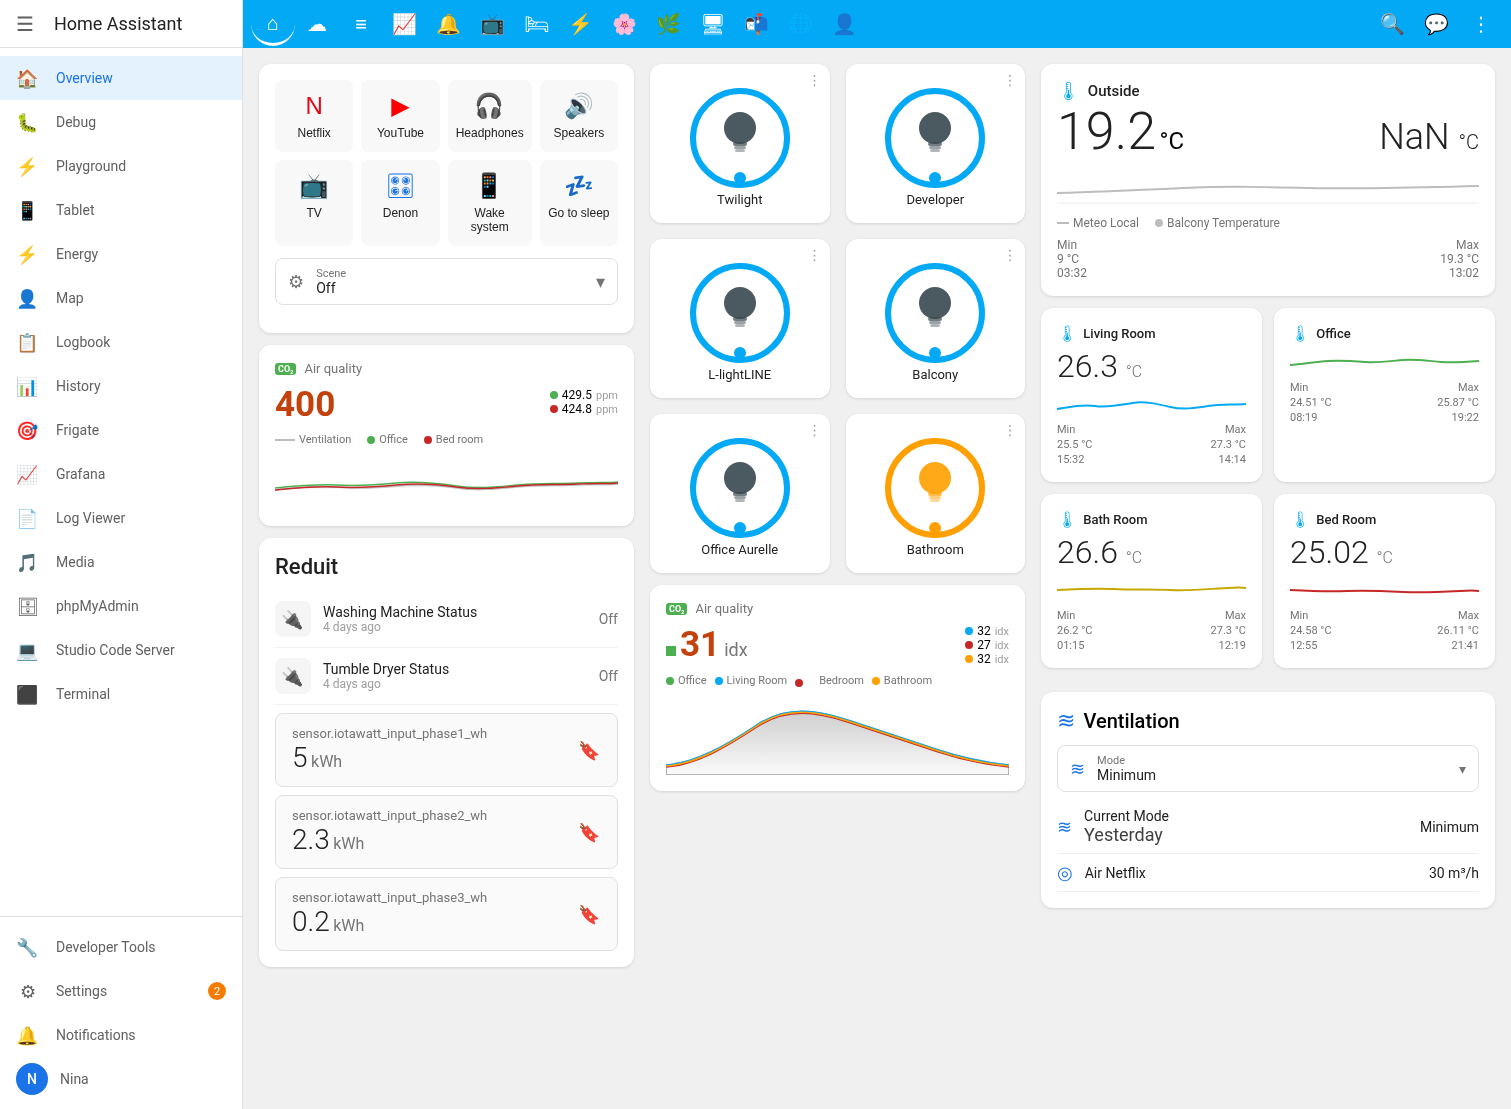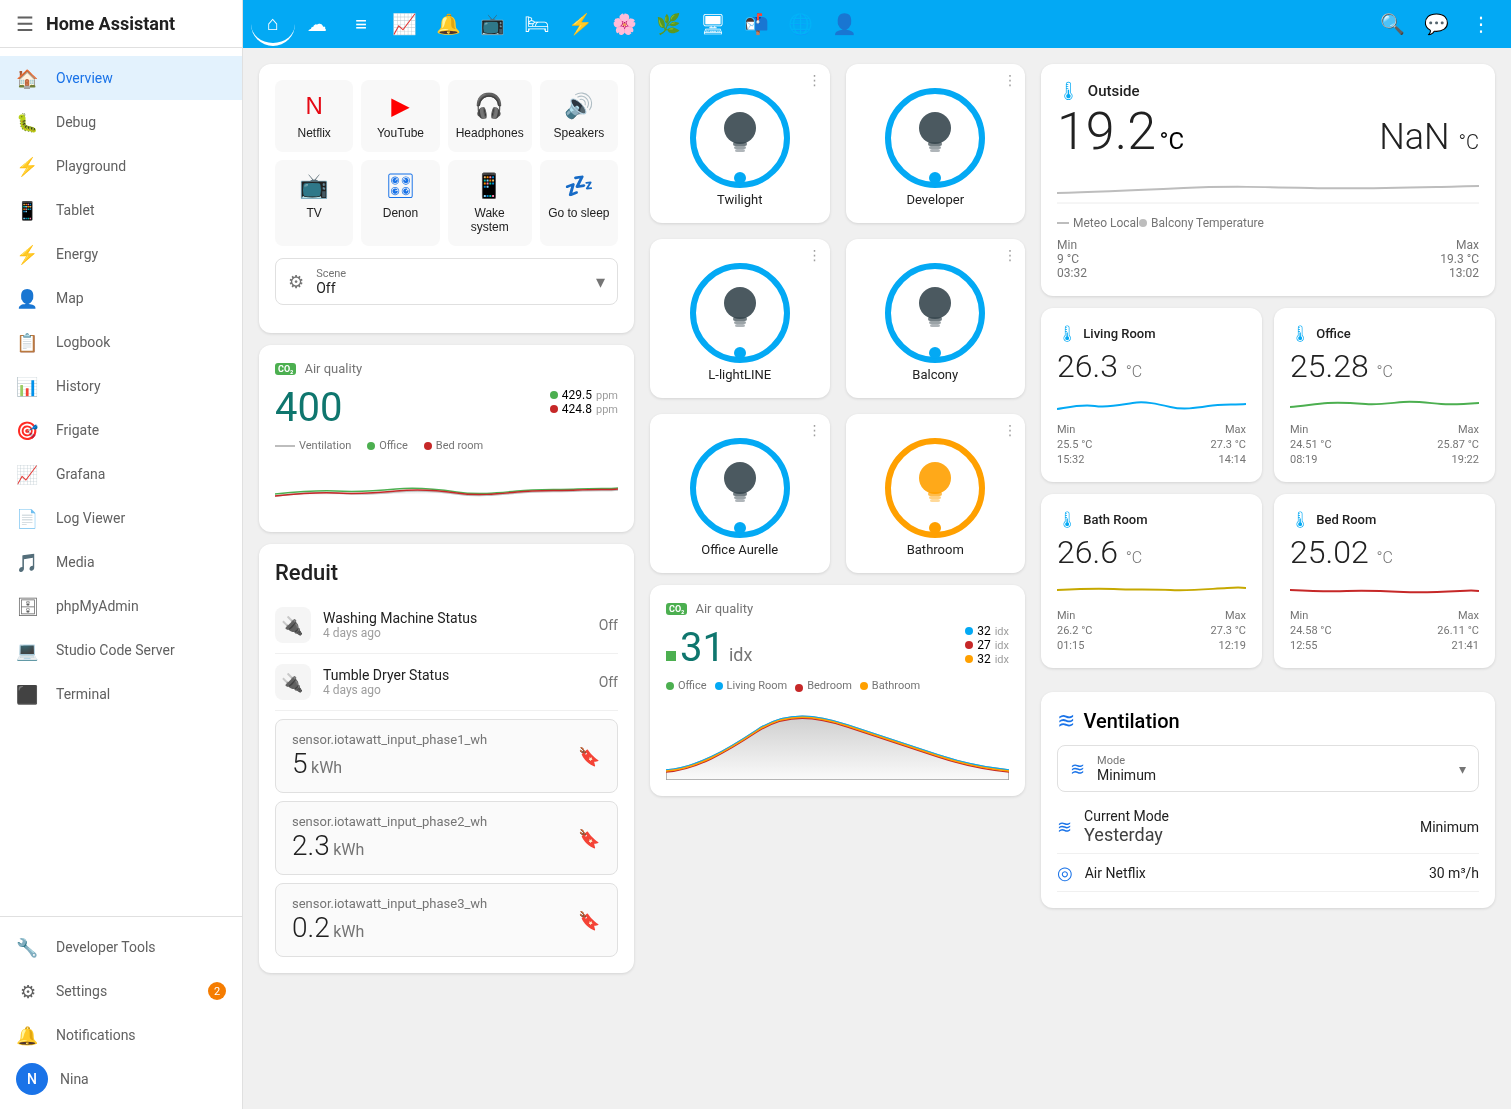--- a/index.html
+++ b/index.html
@@ -7,21 +7,21 @@
 
     
     .sidebar {
       position: fixed; left: 0; top: 0; width: 243px; height: 100%; background: #fff;
       display: flex; flex-direction: column; z-index: 100; border-right: 1px solid #e0e0e0;
     }
     .sidebar-header {
       display: flex; align-items: center; padding: 0 16px; height: 48px;
       border-bottom: 1px solid #e0e0e0; background: #fff;
     }
-    .sidebar-header-title { font-size: 18px; font-weight: 700; color: #212121; margin-left: 12px; }
+    .sidebar-header-title { font-size: 18px; font-weight: 400; color: #212121; margin-left: 20px; }
     .sidebar-menu-icon { color: #616161; cursor: pointer; font-size: 20px; }
     .sidebar-nav { flex: 1; overflow-y: auto; padding: 8px 0; }
     .sidebar-item {
       display: flex; align-items: center; padding: 8px 16px; cursor: pointer;
       color: #616161; font-size: 14px; border-radius: 0; height: 44px;
     }
     .sidebar-item.active { background: #e3f2fd; color: #1a73e8; }
     .sidebar-item .item-icon { width: 24px; height: 24px; margin-right: 16px; display: flex; align-items: center; justify-content: center; font-size: 18px; }
     .sidebar-item .item-label { font-size: 14px; }
     .sidebar-footer { padding: 8px 0; border-top: 1px solid #e0e0e0; }
@@ -64,21 +64,21 @@
     .media-btn .btn-label { font-size: 12px; color: #212121; }
 
     
     .scene-selector { display: flex; align-items: center; gap: 12px; border: 1px solid #e0e0e0; border-radius: 8px; padding: 8px 12px; margin-bottom: 12px; }
     .scene-icon { color: #757575; font-size: 18px; }
     .scene-content { flex: 1; }
     .scene-label { font-size: 11px; color: #757575; }
     .scene-value { font-size: 14px; color: #212121; }
     .scene-dropdown { color: #757575; font-size: 18px; }
     .aq-header { display: flex; align-items: center; gap: 8px; font-size: 13px; color: #757575; margin-bottom: 8px; }
-    .aq-value { font-size: 40px; font-weight: 400; color: #0f766e; }
+    .aq-value { font-size: 35px; font-weight: 700; color: #c2410c; }
     .aq-readings { margin-left: auto; text-align: right; }
     .aq-reading { font-size: 12px; display: flex; align-items: center; gap: 4px; justify-content: flex-end; }
     .dot { width: 8px; height: 8px; border-radius: 50%; display: inline-block; }
     .aq-legend { display: flex; gap: 16px; margin-top: 8px; font-size: 11px; color: #757575; }
     .aq-chart { height: 60px; width: 100%; position: relative; overflow: hidden; margin-top: 4px; }
 
     
     .reduit-title { font-size: 22px; font-weight: 500; color: #212121; margin-bottom: 12px; }
     .device-row { display: flex; align-items: center; padding: 10px 0; border-bottom: 1px solid #f0f0f0; }
     .device-icon { width: 36px; height: 36px; background: #f5f5f5; border-radius: 8px; display: flex; align-items: center; justify-content: center; margin-right: 12px; color: #1a73e8; font-size: 18px; }
@@ -104,21 +104,21 @@
       position: relative;
     }
     .light-circle.active { border-color: #03a9f4; }
     .light-circle.on { border-color: #ffa000; }
     .light-dot { width: 12px; height: 12px; border-radius: 50%; background: #03a9f4; position: absolute; bottom: -2px; left: 50%; transform: translateX(-50%); }
     .light-name { text-align: center; font-size: 13px; color: #212121; margin-top: 4px; }
     .aq-idx-unit { font-size: 18px; color: #757575; margin-top: 12px; }
     .temp-location { font-size: 15px; color: #212121; font-weight: 500; display: flex; align-items: center; gap: 8px; }
     .temp-value-large { font-size: 52px; font-weight: 300; color: #212121; }
     .temp-unit { font-size: 24px; }
-    .legend-row { display: flex; margin: 8px 0; font-size: 12px; color: #757575; }
+    .legend-row { display: flex; gap: 16px; margin: 8px 0; font-size: 12px; color: #757575; }
 
     .temp-cards-grid { display: grid; grid-template-columns: 1fr 1fr; gap: 12px; margin-bottom: 12px; }
     .temp-card-sm { }
     .temp-loc-sm { font-size: 13px; color: #212121; font-weight: 500; display: flex; align-items: center; gap: 6px; }
     .temp-val-sm { font-size: 32px; font-weight: 300; color: #212121; margin: 4px 0; }
     .temp-chart-sm { height: 30px; margin: 4px 0; }
     .temp-minmax-sm { display: grid; grid-template-columns: 1fr 1fr; font-size: 11px; color: #757575; gap: 2px; }
 
     
     .vent-title { font-size: 20px; font-weight: 500; display: flex; align-items: center; gap: 8px; margin-bottom: 12px; }
@@ -519,21 +519,21 @@
       </div>
       <div class="aq-legend" id="aq-mid-legend" style="flex-wrap:wrap;gap:8px;">
           <span style="display: flex; align-items: center; gap: 4px;">
             <span class="dot" style="background:#4caf50;"></span>
     <span>Office</span>
           </span>
           <span style="display: flex; align-items: center; gap: 4px;">
             <span class="dot" style="background:#03a9f4;"></span>
     <span>Living Room</span>
           </span>
-          <span style="display: flex; align-items: flex-end; gap: 4px;">
+          <span style="display: flex; align-items: flex-end; gap: 16px;">
             <span class="dot" style="background:#c62828;"></span>
     <span>Bedroom</span>
           </span>
           <span style="display: flex; align-items: center; gap: 4px;">
             <span class="dot" style="background:#ffa000;"></span>
     <span>Bathroom</span>
           </span>
         </div>
       <div style="height:80px;margin-top:8px;">
         <svg width="100%" height="80" viewBox="0 0 340 80" preserveAspectRatio="none">
@@ -618,24 +618,20 @@
       <span style="text-align:right;">27.3 °C</span>
       <span>15:32</span>
       <span style="text-align:right;">14:14</span>
     </div>
   </div>
         <div class="card temp-card-sm">
     <div class="temp-loc-sm">
       <span style="color:#03a9f4;font-size:16px;">🌡</span>
       <span>Office</span>
     </div>
-    <div class="temp-val-sm">
-      <span>25.28</span>
-      <span style="font-size:16px;color:#757575;">°C</span>
-    </div>
     <div class="temp-chart-sm">
       <svg width="100%" height="30" viewBox="0 0 300 30" preserveAspectRatio="none">
         <path d="M0,18 C20,17 40,15 60,14 C80,13 100,14 120,15 C140,16 160,14 180,13 C200,12 220,14 240,15 C260,16 280,15 300,14" fill="none" stroke="#4caf50" stroke-width="2"></path>
       </svg>
     </div>
     <div class="temp-minmax-sm">
       <span>Min</span>
       <span style="text-align:right;">Max</span>
       <span>24.51 °C</span>
       <span style="text-align:right;">25.87 °C</span>

